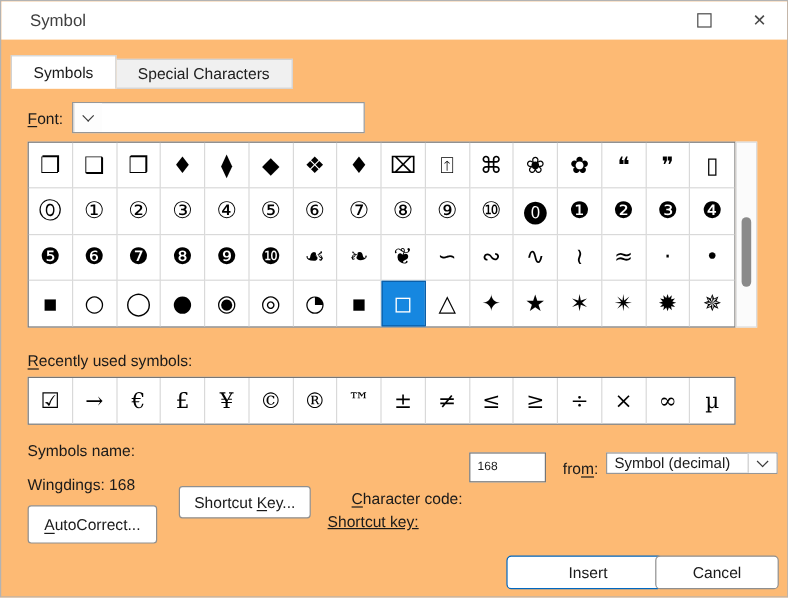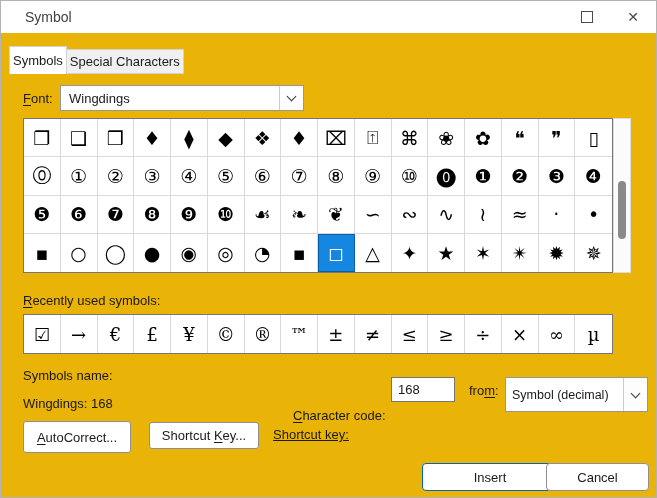--- a/index.html
+++ b/index.html
@@ -1,30 +1,30 @@
 <!DOCTYPE html>
 <html style="--selection: #1687e0; --accent: #0067c0;"><head>
 <meta charset="utf-8">
 <style>
   html,body{margin:0;padding:0;background:#e8e8e8;}
   .dialog{
-    position:relative;width:657px;height:498px;background:#eab308;
+    position:relative;width:657px;height:498px;background:#fdba74;
     font-family:"Liberation Sans","DejaVu Sans",sans-serif;color:#1a1a1a;
     border:1px solid #b3b3b3;box-sizing:border-box;overflow:hidden;
   }
   
   .titlebar{position:absolute;top:0;left:0;right:0;height:32px;background:#fff;}
   .title{position:absolute;left:24px;top:8px;font-size:14px;color:#404040;}
   .caption-buttons{position:absolute;right:0;top:0;display:flex;height:32px;}
   .cap-btn{width:46px;height:32px;display:flex;align-items:center;justify-content:center;cursor:default;}
   .max-icon{width:10px;height:10px;border:1px solid #4a4a4a;display:block;}
   .close-icon{font-size:14px;color:#4a4a4a;line-height:1;}
   
   .tabs{position:absolute;left:8px;top:45px;display:flex;align-items:flex-end;height:28px;}
-  .tab{padding:0 3px;font-size:13px;display:flex;align-items:center;white-space:nowrap;box-sizing:border-box;}
+  .tab{padding:0 18px;font-size:13px;display:flex;align-items:center;white-space:nowrap;box-sizing:border-box;}
   .tab.active{background:#fff;border:1px solid #d2d2d2;border-bottom:none;height:28px;z-index:2;}
   .tab.inactive{background:#f0f0f0;border:1px solid #d2d2d2;border-left:none;height:25px;color:#202020;}
   
   .font-label{position:absolute;left:22px;top:90px;font-size:13px;}
   .combo{border:1px solid #979797;background:#fff;display:flex;align-items:stretch;box-sizing:border-box;}
   .combo-font{position:absolute;left:59px;top:84px;width:244px;height:26px;}
   .combo-value{flex:1;display:flex;align-items:center;padding-left:8px;font-size:13px;white-space:nowrap;overflow:hidden;}
   .combo-btn{width:23px;display:flex;align-items:center;justify-content:center;border-left:1px solid #cccccc;background:#fdfdfd;}
   .chev{width:6px;height:6px;border-right:1.5px solid #3a3a3a;border-bottom:1.5px solid #3a3a3a;transform:rotate(45deg);margin-top:-3px;}
   
@@ -52,31 +52,31 @@
     display:grid;grid-template-columns:repeat(16,1fr);
   }
   .recent-grid .cell{border-bottom:none;font-family:"DejaVu Serif","Liberation Serif","DejaVu Sans",serif;font-size:18px;}
   .recent-grid .cell:nth-child(16n){border-right:none;}
   
   .unicode-label{position:absolute;left:22px;top:367px;font-size:13px;}
   .unicode-value{position:absolute;left:22px;top:395px;font-size:13px;}
   .charcode-label{position:absolute;left:292px;top:382px;font-size:13px;margin-top:25px;}
   .charcode-input{
     position:absolute;left:390px;top:376px;width:64px;height:25px;box-sizing:border-box;
-    border:1px solid #767676;font-size:13px;padding:0 6px;font-family:inherit;color:#1a1a1a;background:#fff;
+    border:1px solid #767676;font-size:10px;padding:0 6px;font-family:inherit;color:#1a1a1a;background:#fff;
   }
   .from-label{position:absolute;left:468px;top:382px;font-size:13px;}
-  .combo-from{position:absolute;left:504px;top:376px;width:143px;height:35px;}
+  .combo-from{position:absolute;left:504px;top:376px;width:143px;height:18px;}
   .combo-from .combo-value{font-size:12.5px;padding-left:6px;}
   
   button{font-family:inherit;cursor:default;}
   .btn{background:#fff;border:1px solid #8f8f8f;border-radius:3px;font-size:13px;color:#1a1a1a;
        display:flex;align-items:center;justify-content:center;box-sizing:border-box;}
   .autocorrect-btn{position:absolute;left:22px;top:420px;width:108px;height:32px;}
-  .shortcutkey-btn{position:absolute;left:148px;top:421px;width:110px;height:27px;}
+  .shortcutkey-btn{position:absolute;left:148px;top:404px;width:110px;height:27px;}
   .shortcut-label{position:absolute;left:272px;top:426px;font-size:13px;text-decoration:underline;}
   .insert-btn{position:absolute;left:421px;top:462px;width:130px;height:28px;border:1px solid var(--accent,#0067c0);border-radius:4px;padding-left:12px;}
   .cancel-btn{position:absolute;left:545px;top:462px;width:103px;height:28px;border-radius:4px;}
   u{text-underline-offset:2px;}
 </style>
 </head>
 <body>
 
 <div class="dialog">
 
@@ -96,21 +96,20 @@
     <div class="tab active">
       <span>Symbols</span>
     </div>
     <div class="tab inactive">
       <span>Special Characters</span>
     </div>
   </div>
 
   <label class="font-label"><u>F</u>ont:</label>
   <div class="combo combo-font">
-    <span class="combo-value">Wingdings</span>
     <span class="combo-btn">
       <i class="chev"></i>
     </span>
   </div>
 
   <div class="symbol-grid">
       <div class="cell">❐</div>
       <div class="cell">❑</div>
       <div class="cell">❒</div>
       <div class="cell">♦</div>

